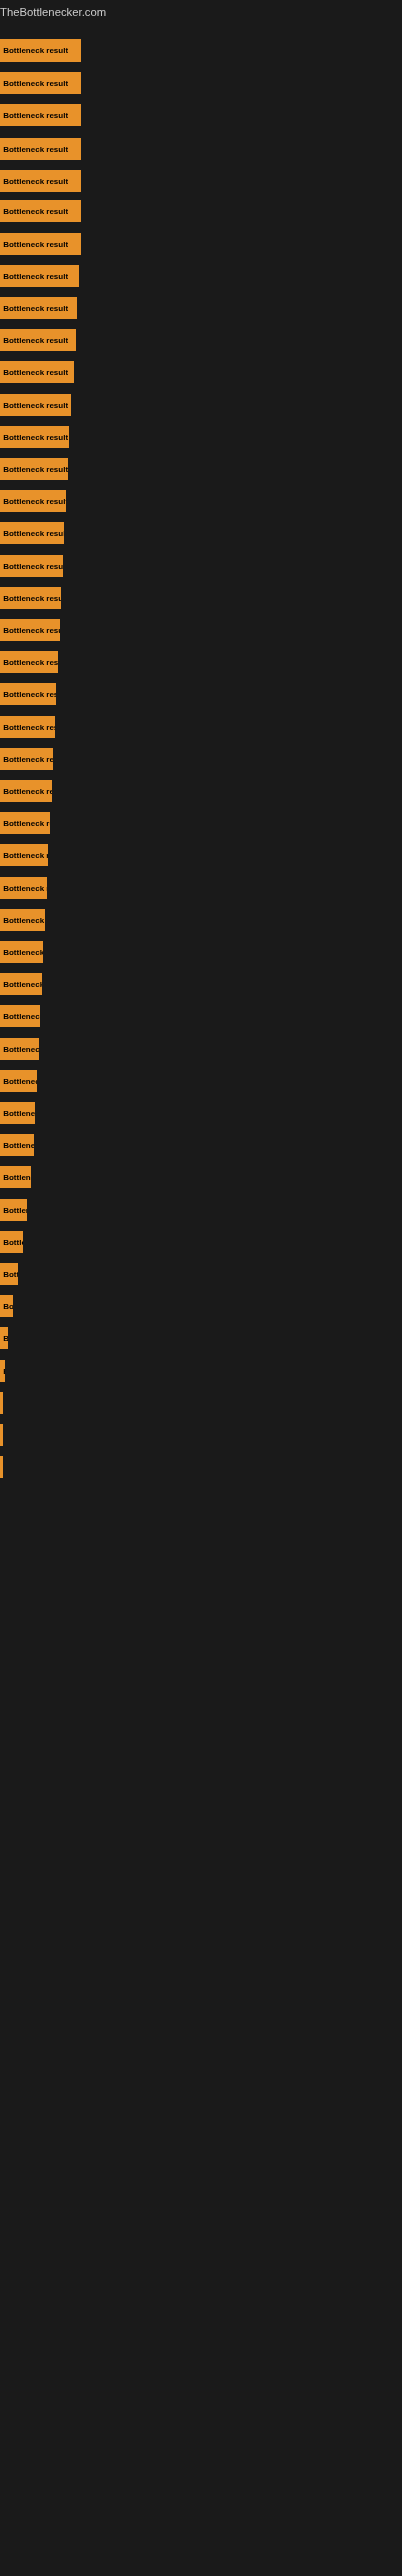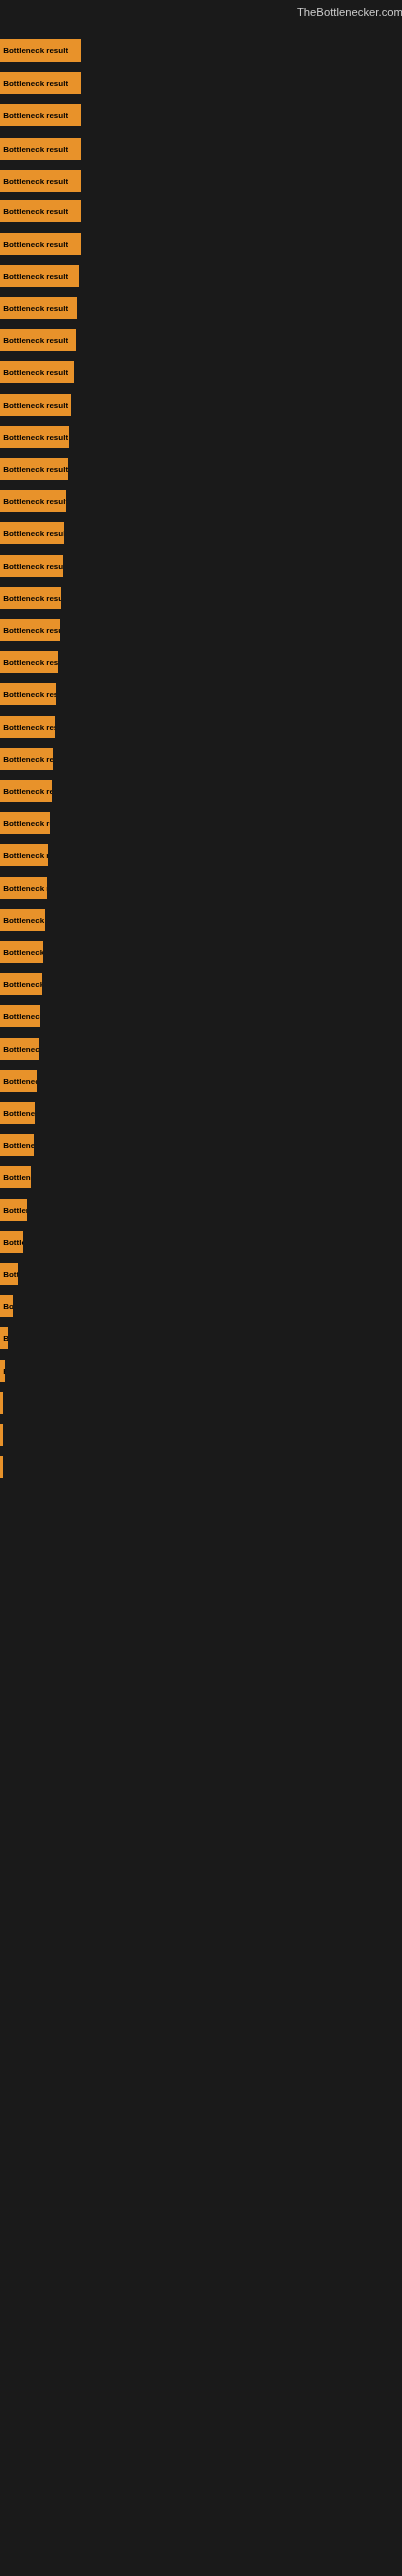--- a/index.html
+++ b/index.html
@@ -8,21 +8,21 @@
       box-sizing: border-box;
     }
     body {
       width: 403px;
       min-height: 2576px;
       background-color: #1a1a1a;
       font-family: Arial, sans-serif;
       position: relative;
     }
     .site-title {
-      text-align: right;
+      text-align: left;
       color: #cccccc;
       font-size: 11.3px;
       padding: 6.4px 0;
       font-weight: normal;
     }
     .chart-area {
       position: relative;
       width: 347px;
       height: 2536px;
       background-color: #1a1a1a;

